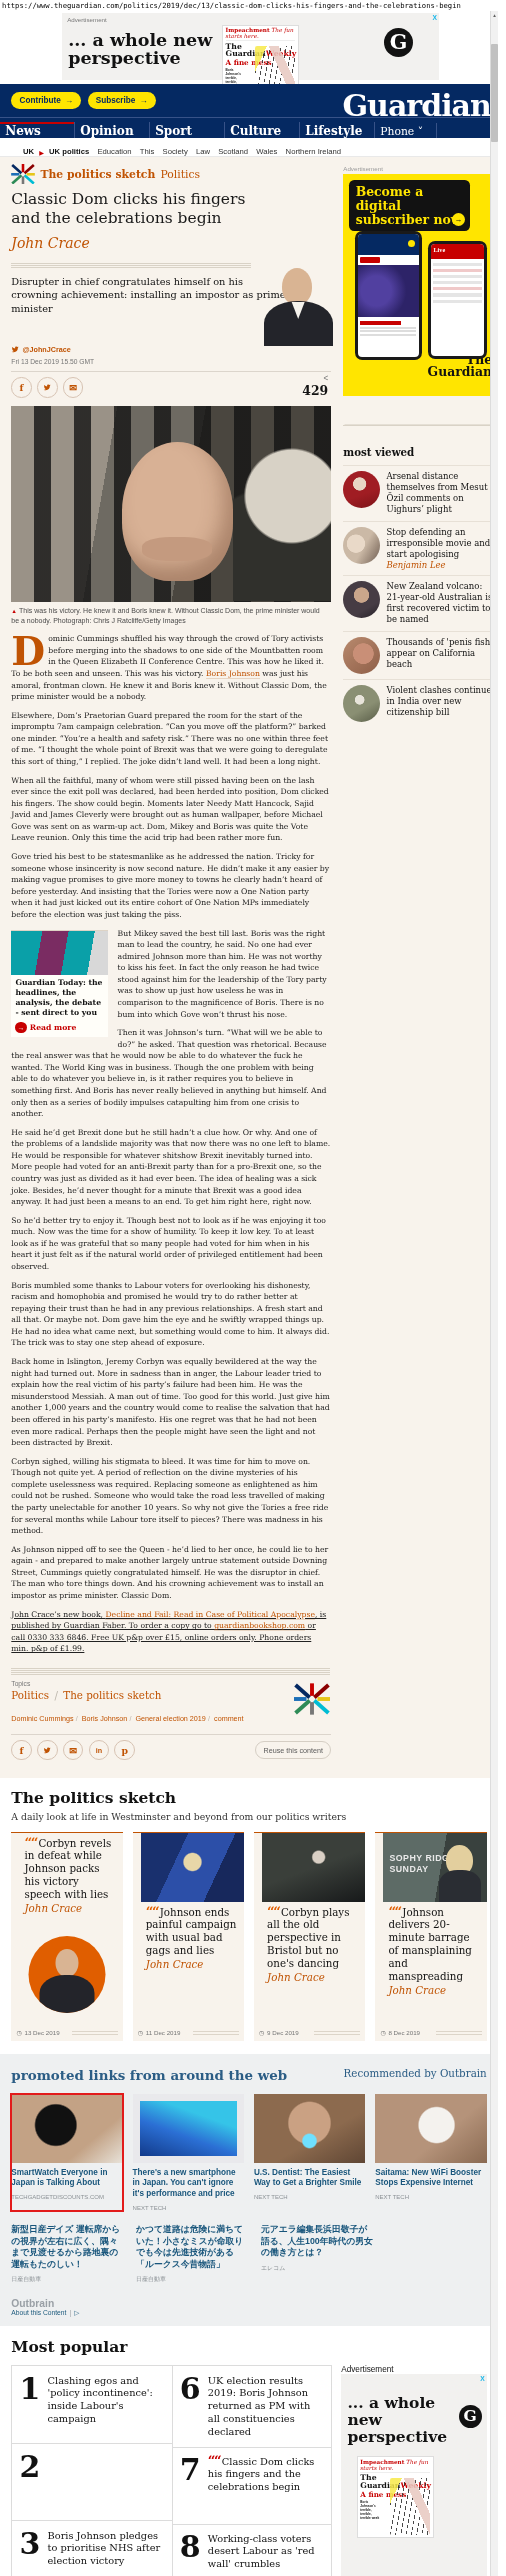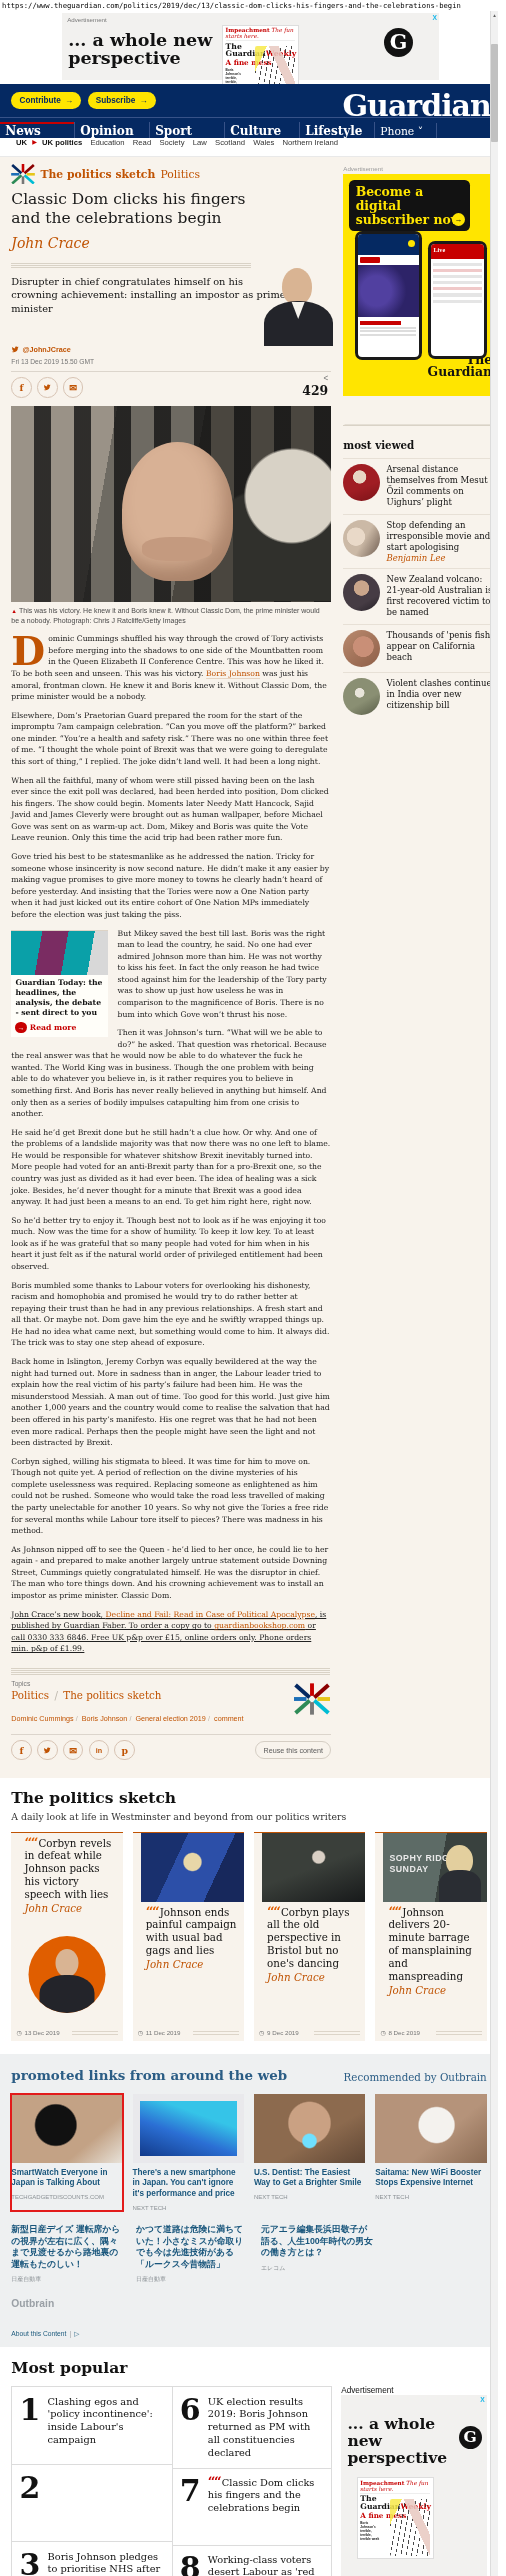--- a/index.html
+++ b/index.html
@@ -38,21 +38,21 @@
   .masthead .pills { position:absolute; left:11.3px; top:7.2px; display:flex; gap:6.2px; }
   .masthead .logo { position:absolute; right:7.2px; bottom:-3.1px; font:700 30px "DejaVu Serif",serif; color:#fff; letter-spacing:-1px; line-height:1; }
 
   
   .mainnav { background:#052962; height:20.6px; display:flex; align-items:flex-end; border-top:0.5px solid #375288; }
   .mainnav .item { position:relative; width:75px; padding:2.1px 5.2px 0 5.2px; color:#fff; font:700 12px "DejaVu Serif",serif; border-right:0.5px solid #375288; cursor:pointer; }
   .mainnav .item.active::before { content:""; position:absolute; left:0; top:0; height:2.1px; width:100%; background:#c70000; }
   .mainnav .more { width:62px; font-weight:400; font-size:10.8px; }
 
   
-  .subnav { background:#fff; height:18.5px; display:flex; align-items:flex-start; gap:8.2px; padding-left:16px; border-bottom:0.5px solid #e9e9e9; font-size:7.7px; color:#333; }
+  .subnav { background:#fff; height:18.5px; display:flex; align-items:flex-end; gap:8.2px; padding-left:23px; border-bottom:0.5px solid #e9e9e9; font-size:7.7px; color:#333; }
   .subnav .uk { font-weight:700; color:#121212; }
   .subnav .tri { color:#c70000; font-size:6.2px; margin:0 -3.1px; }
   .subnav .first { font-weight:700; color:#121212; }
   .subnav span { cursor:pointer; }
 
   
   .article-section { background:#f8f3ec; padding:7.2px 0 9.3px 11.3px; }
   .content-row { display:flex; }
   .article-col { width:320px; }
   .rail { width:155px; margin-left:12px; }
@@ -123,21 +123,21 @@
   .ph1 .img { height:52px; background:radial-gradient(circle at 30% 50%,#5140a0 0 30%,#2d2368 60%); }
   .ph1 .long { height:4.1px; width:41px; background:#c70000; margin:4.1px 2.1px 1px; }
   .ph1 .txt { height:2.1px; background:#ddd; margin:1.5px 2.1px; }
   .ph2 { left:85px; top:67px; width:59px; height:118px; z-index:1; }
   .ph2 .live { height:15.5px; background:#c70000; color:#fff; font:700 6.2px serif; padding:2.1px; }
   .ph2 .row { height:3.1px; background:#e5e5e5; margin:3.1px 2.1px; }
   .ph2 .row.r { background:#f0c9c9; }
   .rail-ad .gbrand { position:absolute; right:6.2px; bottom:18.5px; font:700 12.4px "DejaVu Serif",serif; color:#121212; line-height:.95; text-align:right; }
 
   .most-viewed { margin-top:29px; }
-  .mv-title { font:700 10.3px "DejaVu Serif",serif; color:#121212; padding-top:13px; margin-bottom:7.2px; border-top:0.5px solid #d9d2c6; box-shadow:0 -2.1px 0 -1.5px #d9d2c6; }
+  .mv-title { font:700 10.3px "DejaVu Serif",serif; color:#121212; padding-top:20px; margin-bottom:7.2px; border-top:0.5px solid #d9d2c6; box-shadow:0 -2.1px 0 -1.5px #d9d2c6; }
   .mv-item { display:flex; gap:6.2px; padding:5.2px 0; border-top:0.5px solid #e7e0d6; cursor:pointer; }
   .mv-item:first-of-type { border-top:none; }
   .mv-thumb { flex:0 0 37px; width:37px; height:37px; border-radius:50%; }
   .mv-text { font:400 8.5px "DejaVu Serif",serif; line-height:1.3; color:#121212; }
   .mv-author { font:italic 400 8.5px "DejaVu Serif",serif; color:#c05303; }
   .th1 { background:radial-gradient(circle at 45% 35%,#e8d6c4 0 20%,transparent 22%),linear-gradient(160deg,#a01d23 0 60%,#7c1318 100%); }
   .th2 { background:radial-gradient(circle at 35% 45%,#e9d9c8 0 28%,transparent 30%),linear-gradient(120deg,#cbb9a6 0 55%,#6e5c50 100%); }
   .th3 { background:radial-gradient(circle at 50% 38%,#caa68b 0 25%,transparent 27%),linear-gradient(150deg,#463c44 0 70%,#241f26 100%); }
   .th4 { background:radial-gradient(circle at 55% 45%,#c98f77 0 35%,transparent 37%),linear-gradient(140deg,#b98a6e,#8f5f48); }
   .th5 { background:radial-gradient(circle at 45% 40%,#e8e4da 0 15%,transparent 17%),linear-gradient(150deg,#8a8f73 0 60%,#585c47 100%); }
@@ -160,35 +160,35 @@
   .card .headshot .bd { position:absolute; left:11.3px; top:39px; width:55px; height:39px; background:#23242a; border-radius:46% 46% 0 0; }
   .cimg2 { background:radial-gradient(circle at 50% 42%,#e8d7a8 0 13%,transparent 15%),linear-gradient(115deg,#19306e 0 35%,#2c4fa8 35% 70%,#17285c 70%); }
   .cimg3 { background:radial-gradient(circle at 55% 35%,#d9cfc4 0 8%,transparent 10%),linear-gradient(160deg,#3a3f3a 0 50%,#17191a 100%); }
   .cimg4 { background:linear-gradient(100deg,#5d6b66 0 55%,#39413e 55%); position:relative; }
   .cimg4 .tvtxt { position:absolute; left:6.2px; top:20.6px; font:700 8.8px "Liberation Sans",sans-serif; color:#e9e9e9; letter-spacing:0.5px; line-height:1.2; }
   .cimg4 .bhead { position:absolute; right:13.4px; top:12.4px; width:27px; height:30px; background:#e3cf9e; border-radius:50% 50% 44% 44%; }
   .cimg4 .bsuit { position:absolute; right:6.2px; top:37px; width:42px; height:32px; background:#2a2d33; border-radius:44% 44% 0 0; }
 
   
   .promoted-section { background:#eef0f1; padding:13.4px 11.3px 9.3px; }
-  .promo-head { display:flex; align-items:flex-end; margin-bottom:10.3px; }
+  .promo-head { display:flex; align-items:flex-start; margin-bottom:10.3px; }
   .promo-title { font:700 13.4px "DejaVu Serif",serif; color:#2b5d85; }
   .promo-attr { margin-left:auto; font:400 10.3px "DejaVu Serif",serif; color:#2b5d85; cursor:pointer; }
   .pcards { display:flex; gap:9.8px; margin-bottom:13.4px; }
   .pcard { width:115px; cursor:pointer; }
   .pcard.hl { outline:2.6px solid #e21b1b; outline-offset:-1px; }
   .pcard .pimg { height:69px; margin-bottom:5.2px; }
   .pcard .pt { font:700 8.2px "Liberation Sans",sans-serif; color:#19567c; line-height:1.3; margin-bottom:5.2px; }
   .pcard .src { font-size:6px; color:#8c9296; text-transform:uppercase; }
   .pimg1 { background:radial-gradient(circle at 40% 45%,#111 0 26%,transparent 28%),linear-gradient(140deg,#c3a285 0 70%,#e8e3da 100%); }
   .pimg2 { background:linear-gradient(200deg,#35c4e8 0 30%,#2b6fd4 60%,#123a8a 100%); border:7.2px solid #e9e9ec; }
   .pimg3 { background:radial-gradient(circle at 50% 68%,#6fe0ff 0 9%,transparent 11%),radial-gradient(circle at 50% 42%,#caa183 0 30%,transparent 32%),linear-gradient(150deg,#8c6a4e 0 60%,#5f4634 100%); }
   .pimg4 { background:radial-gradient(circle at 55% 45%,#f4f2ee 0 24%,transparent 26%),linear-gradient(140deg,#b5937a 0 60%,#8a6a52 100%); }
   .pjp .pt { font-size:8.8px; }
-  .outbrain { color:#9aa0a6; font:700 10.3px "Liberation Sans",sans-serif; margin-bottom:21px; }
+  .outbrain { color:#9aa0a6; font:700 10.3px "Liberation Sans",sans-serif; margin-bottom:0; }
   .about-content { color:#1c5a7d; font-size:6.7px; cursor:pointer; }
   .about-content .bar { color:#9aa0a6; margin:0 3.1px; }
 
   
   .popular-section { background:#fff; padding:11.3px; }
   .popular-title { font:700 15.5px "DejaVu Serif",serif; margin-bottom:9.3px; }
   .pop-flex { display:flex; }
   .pop-box { width:324px; border:0.5px solid #dcdcdc; }
   .pop-grid { display:flex; }
   .pop-col { width:50%; }
@@ -252,21 +252,21 @@
     <div class="item">Culture</div>
     <div class="item">Lifestyle</div>
     <div class="item more"><span>Phone</span> ˅</div>
   </div>
 
   <div class="subnav">
     <span class="uk">UK</span>
     <span class="tri">▶</span>
     <span class="first">UK politics</span>
     <span>Education</span>
-    <span>Read</span>
+    <span>This</span>
     <span>Society</span>
     <span>Law</span>
     <span>Scotland</span>
     <span>Wales</span>
     <span>Northern Ireland</span>
   </div>
 
   <div class="article-section">
     <div class="content-row">
       <div class="article-col">

